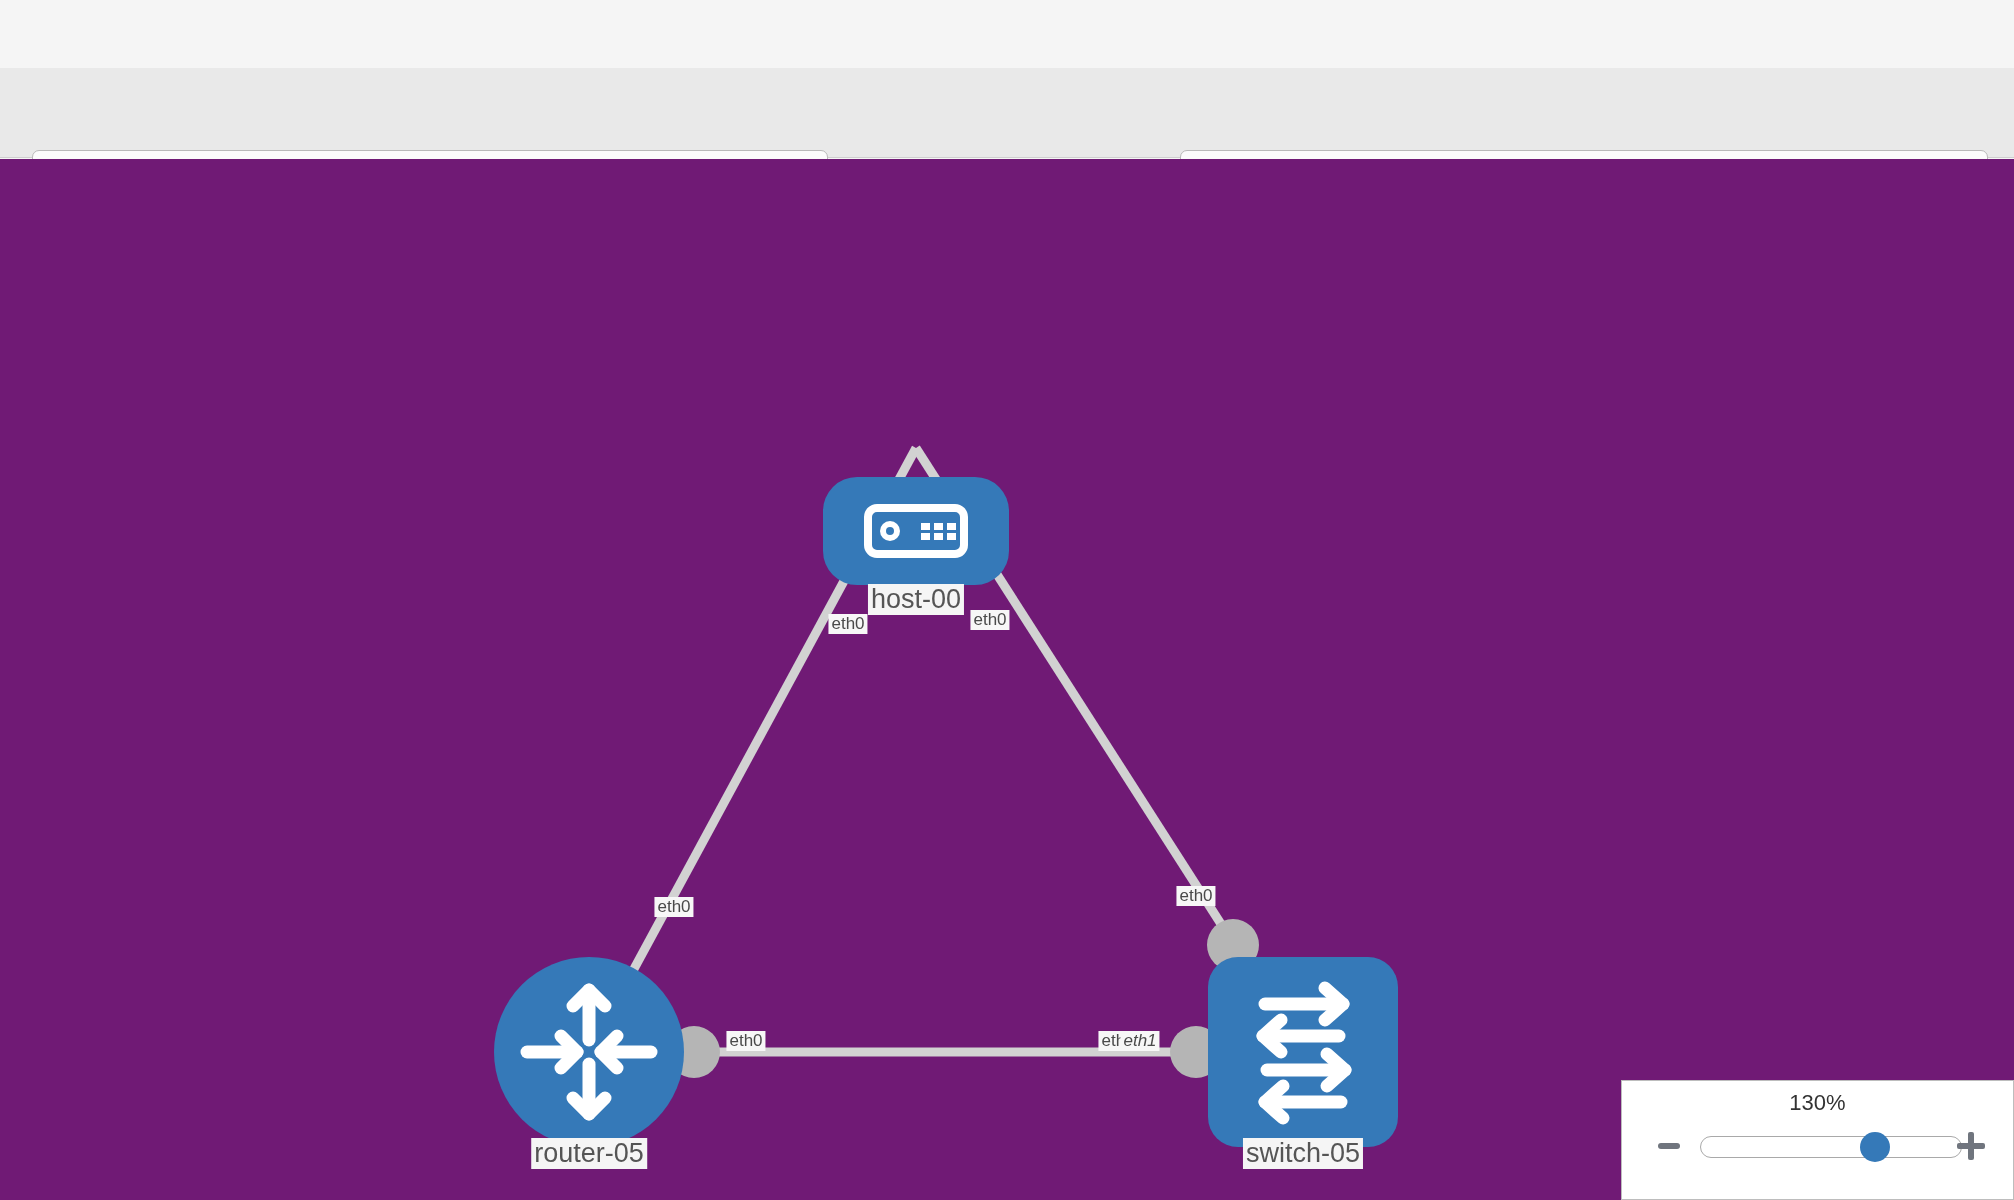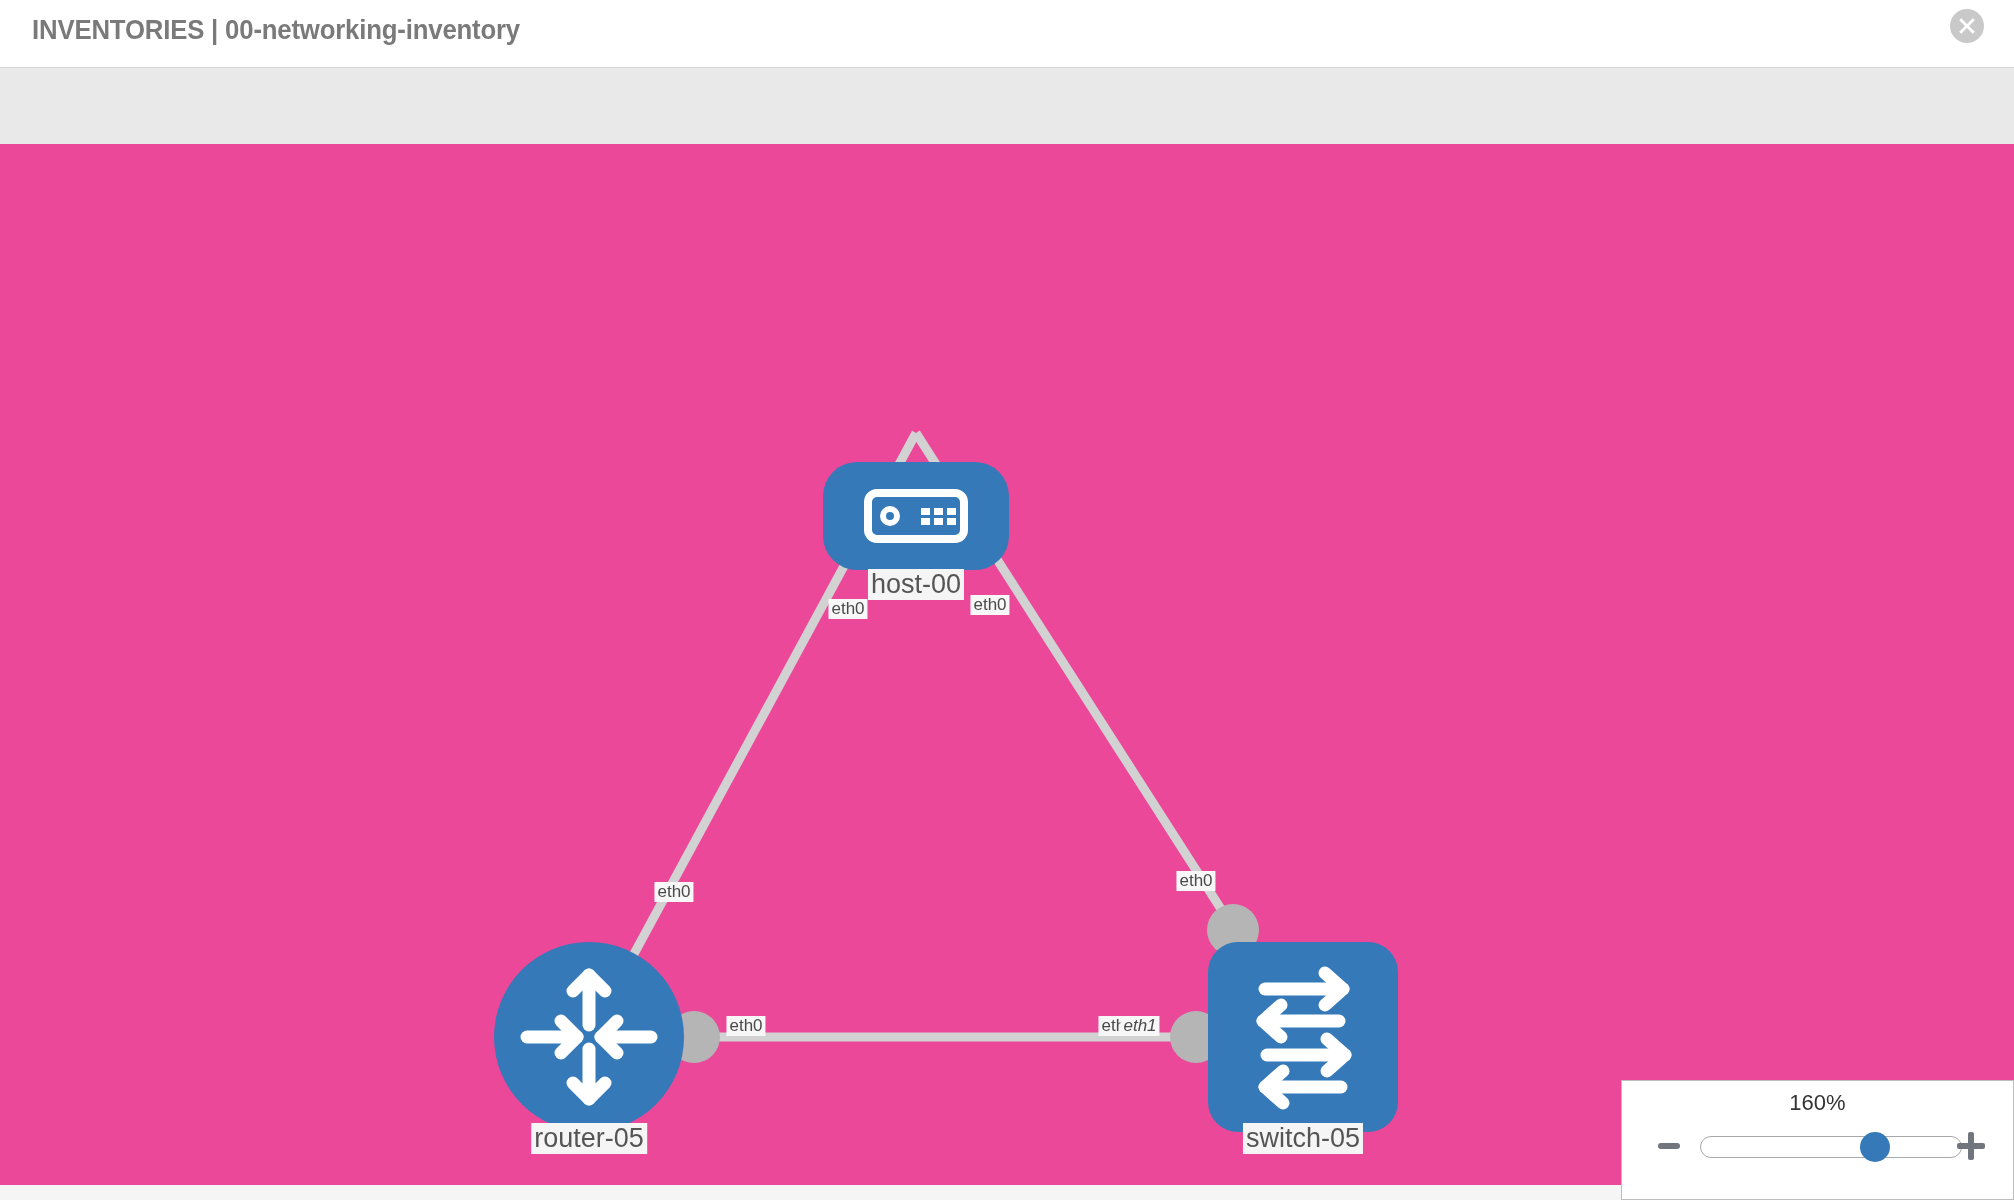--- a/index.html
+++ b/index.html
@@ -91,23 +91,23 @@
     top: 93px;
     width: 42px; height: 34px;
     cursor: pointer;
   }
   #wrench-btn { left: 1046px; }
   #key-btn    { left: 1114px; }
 
   
   .canvas {
     position: absolute;
-    top: 144px; left: 0;
+    top: 159px; left: 0;
     width: 2014px; height: 1041px;
-    background: #ec4899;
+    background: #701a75;
     overflow: hidden;
   }
   .topology-svg {
     position: absolute;
     top: 0; left: 0;
     width: 2014px; height: 1041px;
   }
 
   .node-label {
     position: absolute;
@@ -188,29 +188,20 @@
     border-radius: 50%;
     background: #3579b8;
     cursor: pointer;
   }
 </style>
 </head>
 <body>
 
 <div id="app">
 
-  <div class="header">
-    <div class="header-title">INVENTORIES | 00-networking-inventory</div>
-
-    <div class="close-btn">
-      <svg width="34" height="34" viewBox="0 0 34 34" aria-hidden="true">
-        <path d="M11.2 9.2 L17 15 L22.8 9.2 L24.8 11.2 L19 17 L24.8 22.8 L22.8 24.8 L17 19 L11.2 24.8 L9.2 22.8 L15 17 L9.2 11.2 Z" fill="#ffffff"></path>
-      </svg>
-    </div>
-  </div>
 
   <div class="toolbar">
 
     <div class="select-box" id="actions-select">
       <span class="sel-text">ACTIONS</span>
       <span class="caret"></span>
     </div>
 
     <div class="tool-icon" id="wrench-btn">
       <svg width="42" height="34" viewBox="0 0 42 34" aria-hidden="true">
@@ -305,21 +296,21 @@
     <div class="iface-label" style="left:848px;  top:455px;">eth0</div>
     <div class="iface-label" style="left:990px;  top:451px;">eth0</div>
     <div class="iface-label" style="left:674px;  top:738px;">eth0</div>
     <div class="iface-label" style="left:1196px; top:727px;">eth0</div>
     <div class="iface-label" style="left:746px;  top:872px;">eth0</div>
     <div class="iface-label" style="left:1118px; top:872px;">eth0</div>
     <div class="iface-label" style="left:1140px; top:872px;font-style:italic;">eth1</div>
   </div>
 
   <div class="zoom-panel">
-    <div class="zoom-pct">160%</div>
+    <div class="zoom-pct">130%</div>
     <div class="zoom-row">
       <div class="minus-btn"></div>
       <div class="slider-track">
         <div class="slider-thumb" id="zoom-thumb" style="left: 67%;"></div>
       </div>
       <div class="plus-btn"></div>
     </div>
   </div>
 
 </div>

